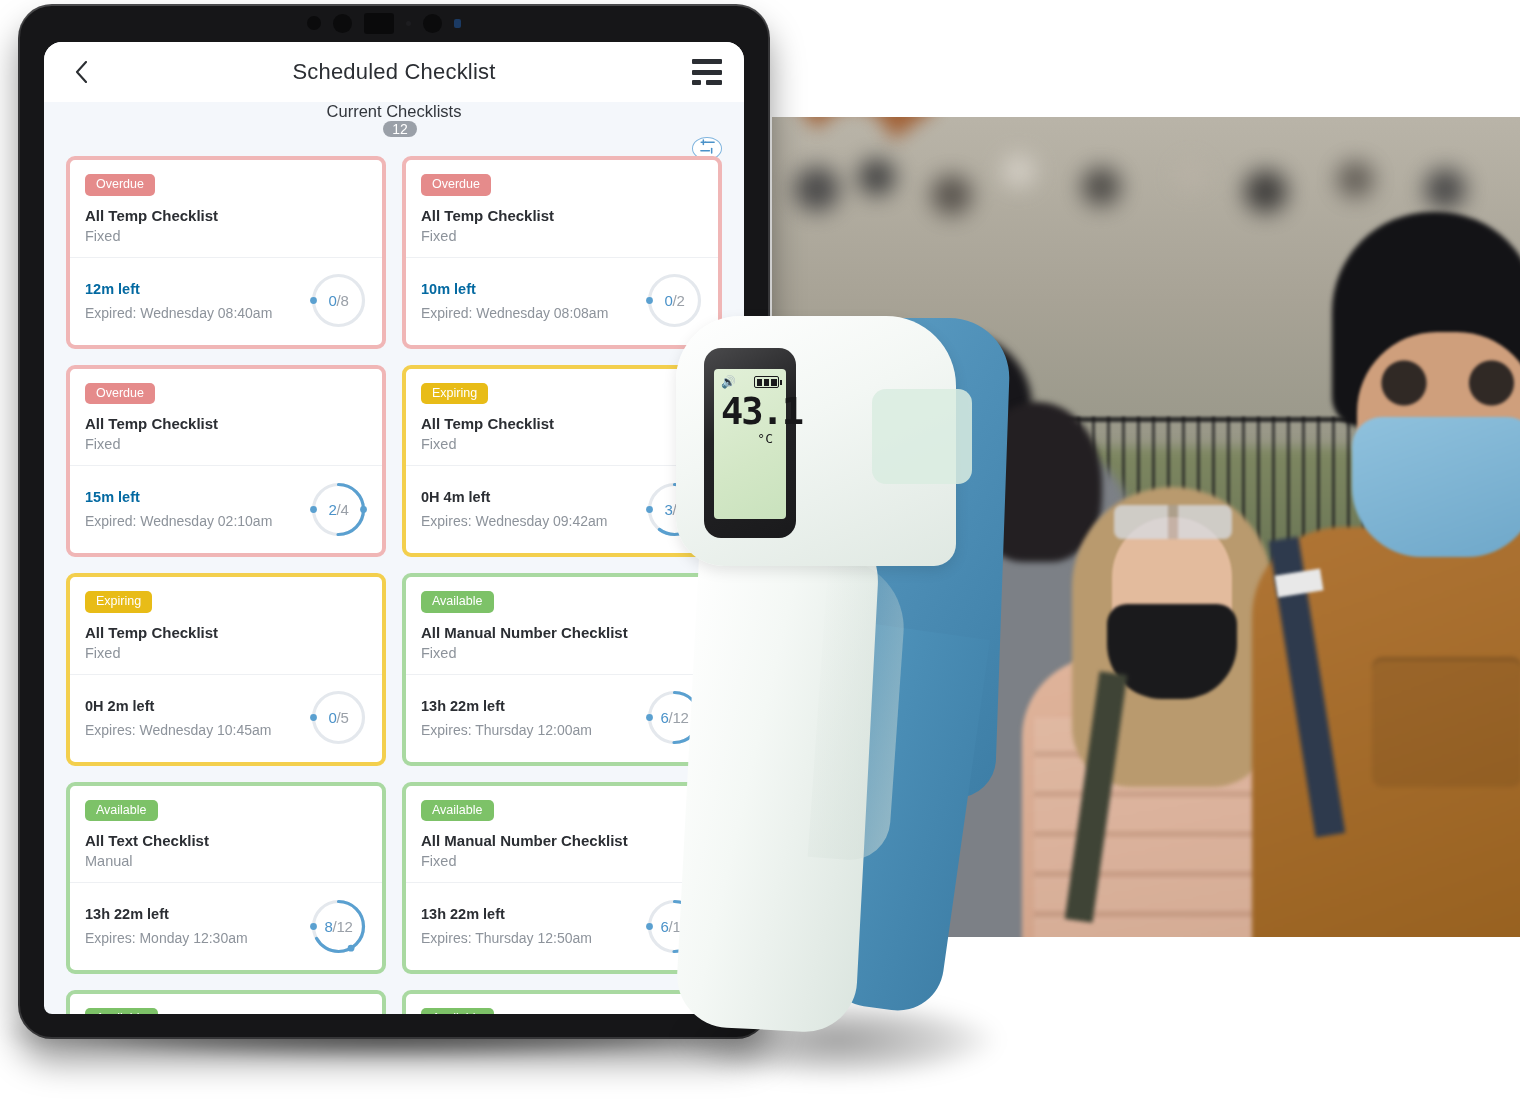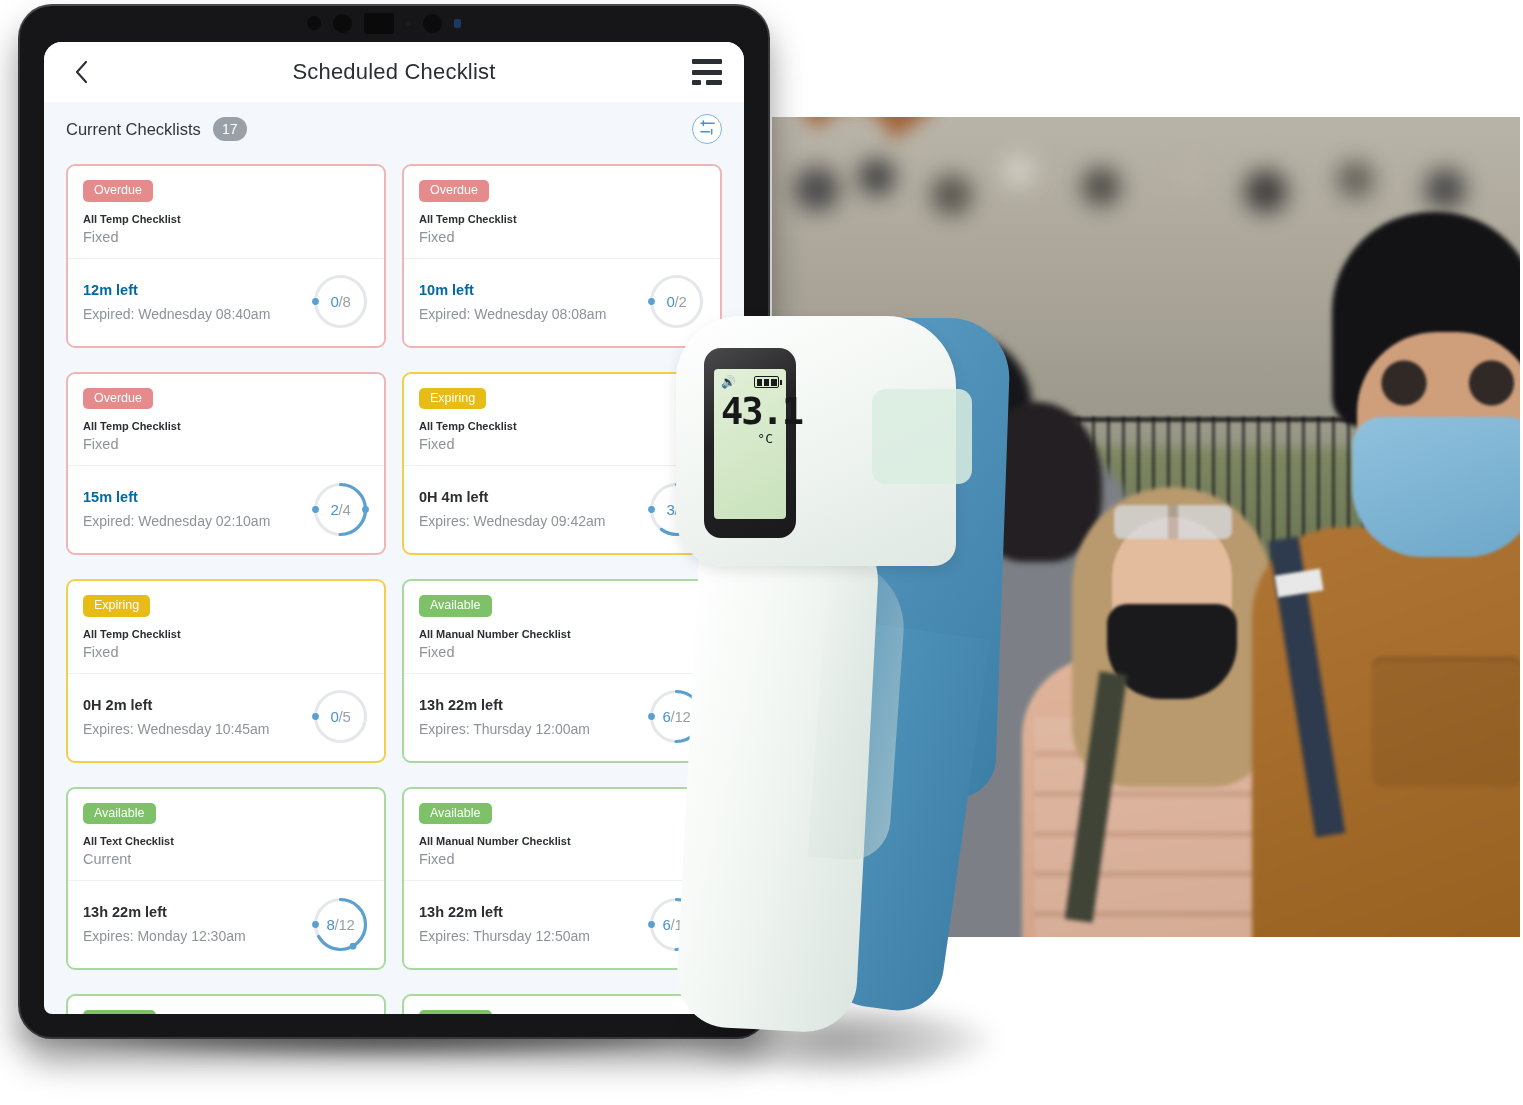--- a/index.html
+++ b/index.html
@@ -155,55 +155,54 @@
   }
   .menu-btn i{ display:block; height:5px; background:#2b2e33; border-radius:1px; }
   .menu-btn i:nth-child(1){ width:30px; }
   .menu-btn i:nth-child(2){ width:30px; }
   .menu-btn i.split{ width:30px; background:none; display:flex; gap:5px; }
   .menu-btn i.split em{ display:block; height:5px; background:#2b2e33; border-radius:1px;}
   .menu-btn i.split em:first-child{ width:9px; }
   .menu-btn i.split em:last-child{ width:16px; }
 
   .subbar{
-    height:54px; display:flex; align-items:center; padding:0 22px;
+    height:54px; display:flex; align-items:center; padding:0 22px;flex-direction:column;
   }
   .subbar-title{ font-size:16.5px; color:#32363c; }
   .count-badge{
     margin-left:12px; min-width:34px; height:24px; border-radius:12px;
     background:#9aa0a8; color:#fff; font-size:14px;
     display:flex; align-items:center; justify-content:center; padding:0 9px;
   }
   .sort-btn{
     margin-left:auto; width:30px; height:30px; border-radius:50%;
     border:1.5px solid #7fb4de; display:flex; align-items:center; justify-content:center;
     color:#4a92c9; cursor:pointer; background:#fff;
   }
 
   .grid{
     padding:0 22px; display:grid; grid-template-columns: 1fr 1fr;
     gap:16px 16px;
   }
   .card{
-    background:#fff; border-radius:9px; border:2px solid #15803d;
+    background:#fff; border-radius:9px; border:4px solid #15803d;
     overflow:hidden;
-    margin-top:8px;
   }
   .card.overdue{ border-color:#f0b6b6; }
   .card.expiring{ border-color:#f3cf4d; }
   .card.available{ border-color:#a9d9a1; }
   .card-top{ padding:14px 15px 13px; }
   .badge{
     display:inline-block; padding:4px 11px 5px; border-radius:5px;
     font-size:12.5px; color:#fff; line-height:1;
   }
   .badge.overdue{ background:#e58b8b; }
   .badge.expiring{ background:#e8bc17; }
   .badge.available{ background:#7dc268; }
-  .card-title{ margin-top:11px; font-size:11px; font-weight:bold; color:#2b2e33; }
+  .card-title{ margin-top:11px; font-size:15px; font-weight:bold; color:#2b2e33; }
   .card-sub{ margin-top:4px; font-size:14.5px; color:#8d939b; }
   .card-bot{
     border-top:1px solid #eef0f3; padding:14px 15px 15px;
     display:flex; align-items:center; min-height:88px;
   }
   .times{ flex:1; }
   .time-left{ font-size:14.5px; font-weight:bold; color:#2b2e33; }
   .time-left.red{ color:#0369a1; }
   .expiry{ margin-top:8px; font-size:14px; color:#8d939b; }
   .ring{ position:relative; width:57px; height:57px; flex:0 0 57px; }
@@ -345,21 +344,21 @@
           <i></i>
           <i class="split">
             <em></em>
               <em></em>
           </i>
         </div>
       </div>
 
       <div class="subbar">
         <span class="subbar-title">Current Checklists</span>
-        <span class="count-badge">17</span>
+        <span class="count-badge">12</span>
         <div class="sort-btn">
           <span>
             <svg width="17" height="17" viewBox="0 0 18 18" fill="none">
               <path d="M7 4.5 H16" stroke="#4a92c9" stroke-width="1.6" stroke-linecap="round"></path>
               <path d="M2 13.5 H11" stroke="#4a92c9" stroke-width="1.6" stroke-linecap="round"></path>
               <path d="M4.6 2 V7" stroke="#4a92c9" stroke-width="1.6" stroke-linecap="round"></path>
               <path d="M2.3 4.5 H7" stroke="#4a92c9" stroke-width="1.6" stroke-linecap="round"></path>
               <path d="M13.4 11 V16" stroke="#4a92c9" stroke-width="1.6" stroke-linecap="round"></path>
             </svg>
           </span>
@@ -481,21 +480,21 @@
                   <circle cx="28.50" cy="53.50" r="3.4" fill="#5aa0d0"></circle>
                 </svg>
                 <div class="ring-label">
                   <b>6</b>
                   <span>/12</span>
                 </div>
               </div>
             </div>
           </div>
           <div class="card available">
-            <div class="card-top"><span class="badge available">Available</span><div class="card-title">All Text Checklist</div><div class="card-sub">Current</div></div>
+            <div class="card-top"><span class="badge available">Available</span><div class="card-title">All Text Checklist</div><div class="card-sub">Manual</div></div>
             <div class="card-bot">
               <div class="times">
                 <div class="time-left">13h 22m left</div>
                 <div class="expiry">Expires: Monday 12:30am</div>
               </div>
               <div class="ring">
                 <svg width="57" height="57" viewBox="0 0 57 57">
                   <circle cx="28.5" cy="28.5" r="25" fill="none" stroke="#e4e8ed" stroke-width="3.2"></circle>
                   <circle cx="28.5" cy="28.5" r="25" fill="none" stroke="#5aa0d0" stroke-width="3.2" stroke-dasharray="104.72 52.36" stroke-linecap="round"></circle>
                   <circle cx="28.5" cy="3.5" r="3.4" fill="#5aa0d0"></circle>

